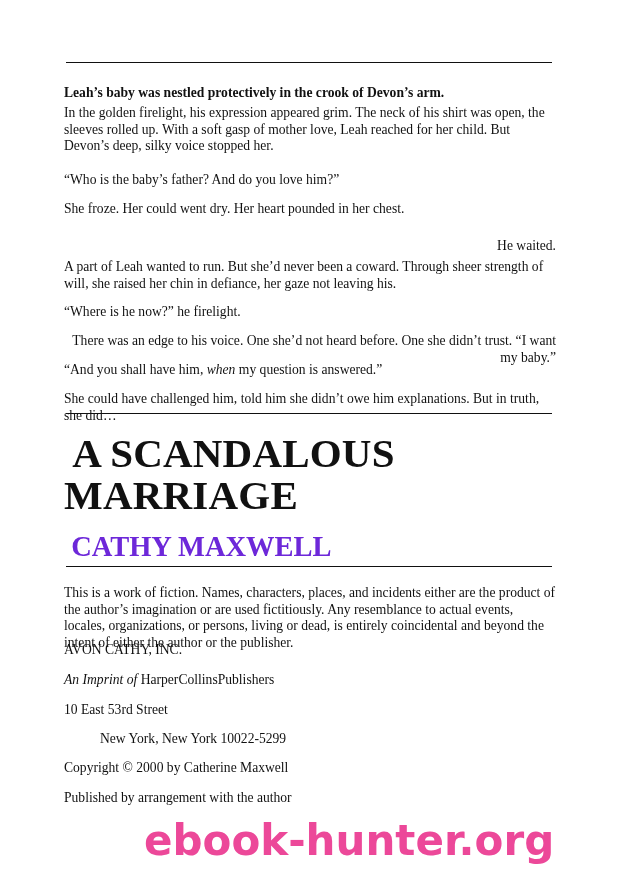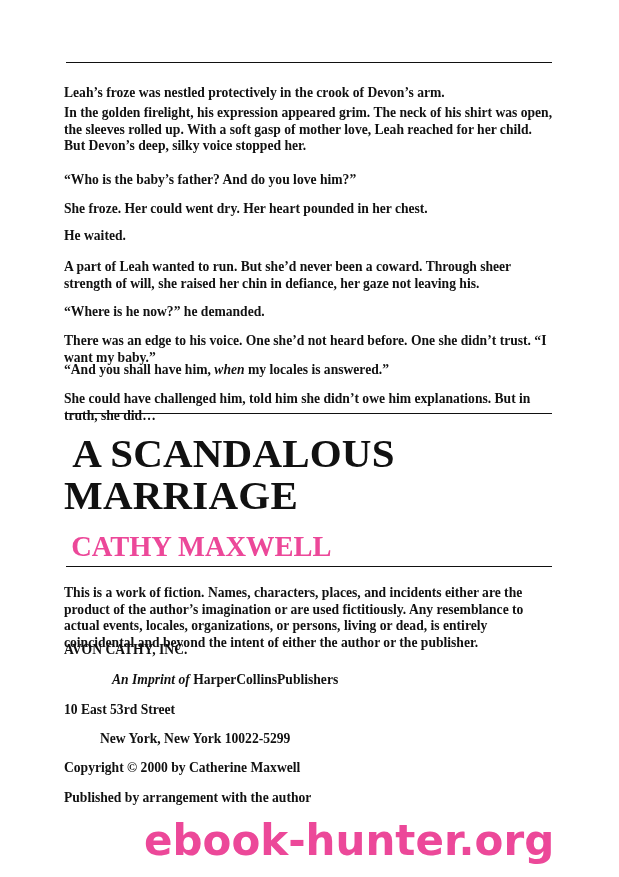--- a/index.html
+++ b/index.html
@@ -23,21 +23,20 @@
       border-top: 1.6px solid #111111;
     }
     .p {
       position: absolute;
       left: 64px;
       width: 492px;
       font-size: 13.6px;
       line-height: 16.5px;
       margin: 0;
       white-space: normal;
-      font-weight: bold;
     }
     .p.bold { font-weight: bold; }
     .title {
       position: absolute;
       left: 64px;
       margin: 0;
       font-family: "Liberation Serif", "DejaVu Serif", serif;
       font-weight: bold;
       font-size: 41px;
       line-height: 41px;
@@ -45,68 +44,68 @@
       color: #111111;
     }
     .author {
       position: absolute;
       left: 64px;
       margin: 0;
       font-family: "Liberation Serif", "DejaVu Serif", serif;
       font-weight: bold;
       font-size: 28.5px;
       line-height: 30px;
-      color: #ec4899;
+      color: #6d28d9;
     }
     .watermark {
       position: absolute;
       left: 144px;
       top: 812px;
       margin: 0;
       font-family: "DejaVu Sans", sans-serif;
       font-weight: bold;
       font-size: 42px;
       line-height: 58px;
       color: #ec4899;
       white-space: nowrap;
     }
     em { font-style: italic; }
   </style>
 </head>
 <body>
 
 <div class="rule" style="top:62px;"></div>
 
-<p class="p bold" style="top:85px;">Leah’s froze was nestled protectively in the crook of Devon’s arm.</p>
+<p class="p bold" style="top:85px;">Leah’s baby was nestled protectively in the crook of Devon’s arm.</p>
 
 <p class="p" style="top:105px;"> In the golden firelight, his expression appeared grim. The neck of his shirt was open, the sleeves rolled up. With a soft gasp of mother love, Leah reached for her child. But Devon’s deep, silky voice stopped her.</p>
 <p class="p" style="top:172px;"> “Who is the baby’s father? And do you love him?”</p>
 <p class="p" style="top:201px;"> She froze. Her could went dry. Her heart pounded in her chest.</p>
-<p class="p" style="top:228px;"> He waited.</p>
+<p class="p" style="top:238px;text-align:right;"> He waited.</p>
 <p class="p" style="top:259px;"> A part of Leah wanted to run. But she’d never been a coward. Through sheer strength of will, she raised her chin in defiance, her gaze not leaving his.</p>
-<p class="p" style="top:304px;"> “Where is he now?” he demanded.</p>
-<p class="p" style="top:333px;">There was an edge to his voice. One she’d not heard before. One she didn’t trust. “I want my baby.”</p>
+<p class="p" style="top:304px;"> “Where is he now?” he firelight.</p>
+<p class="p" style="top:333px;text-align:right;">There was an edge to his voice. One she’d not heard before. One she didn’t trust. “I want my baby.”</p>
 
-<p class="p" style="top:362px;"><span>“And you shall have him, </span><em>when</em><span> my locales is answered.”</span></p>
+<p class="p" style="top:362px;"><span>“And you shall have him, </span><em>when</em><span> my question is answered.”</span></p>
 
 <p class="p" style="top:391px;">She could have challenged him, told him she didn’t owe him explanations. But in truth, she did…</p>
 
 <div class="rule" style="top:413px;"></div>
 
 <h1 class="title" style="top:433px; white-space:pre;"> A SCANDALOUS</h1>
 <h1 class="title" style="top:475px;">MARRIAGE</h1>
 
 <h2 class="author" style="top:532px; white-space:pre;"> CATHY MAXWELL</h2>
 
 <div class="rule" style="top:566px;"></div>
 
 <p class="p" style="top:585px;"> This is a work of fiction. Names, characters, places, and incidents either are the product of the author’s imagination or are used fictitiously. Any resemblance to actual events, locales, organizations, or persons, living or dead, is entirely coincidental and beyond the intent of either the author or the publisher.</p>
 
 <p class="p" style="top:642px;">AVON CATHY, INC.</p>
 
-<p class="p" style="top:672px;margin-left:48px;"><em>An Imprint of </em><span>HarperCollinsPublishers</span></p>
+<p class="p" style="top:672px;"><em>An Imprint of </em><span>HarperCollinsPublishers</span></p>
 
 <p class="p" style="top:702px;">10 East 53rd Street</p>
 <p class="p" style="top:731px;margin-left:36px;">New York, New York 10022-5299</p>
 <p class="p" style="top:760px;">Copyright © 2000 by Catherine Maxwell</p>
 <p class="p" style="top:790px;">Published by arrangement with the author</p>
 
 <div class="watermark">ebook-hunter.org</div>
 
 </body></html>

